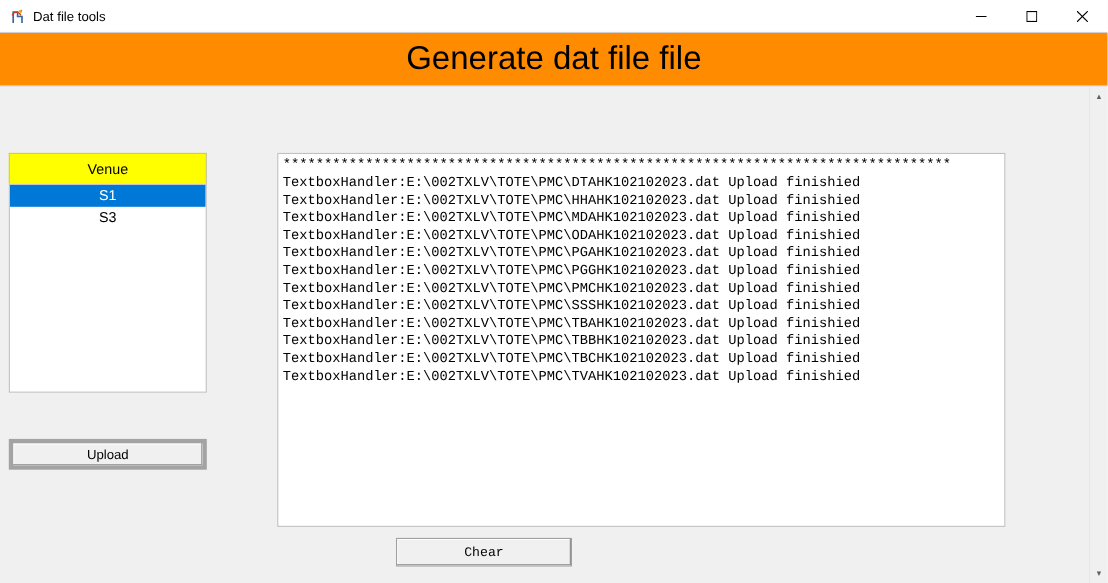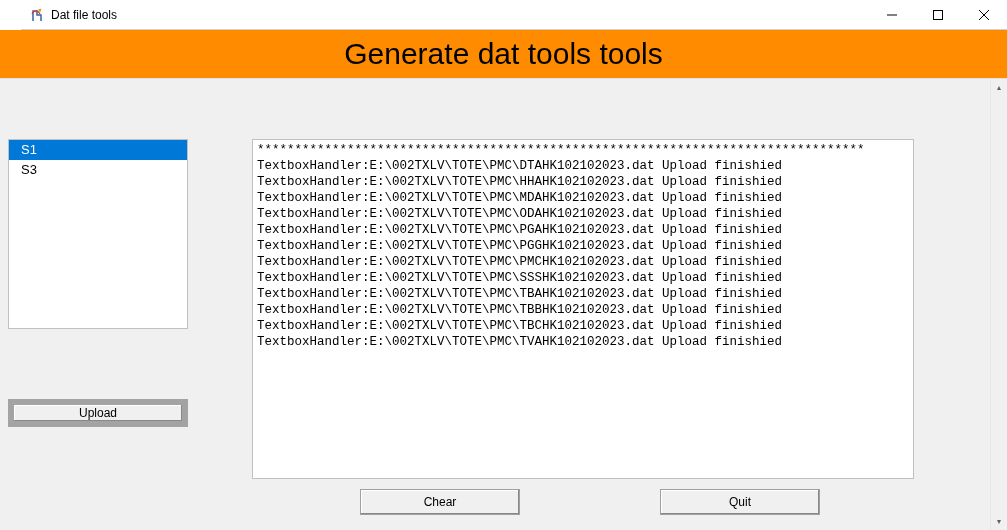--- a/index.html
+++ b/index.html
@@ -14,21 +14,20 @@
     
     .titlebar {
       height: 30px;
       background: #ffffff;
       border-bottom: 1px solid #d0d0d0;
       display: flex;
       align-items: center;
       padding: 0 0 0 8px;
       font-size: 12px;
       color: #000;
-      margin-left: 21px;
     }
     .titlebar .app-icon {
       width: 16px;
       height: 16px;
       margin-right: 6px;
       display: inline-flex;
       align-items: center;
       justify-content: center;
     }
     .titlebar .title-text { flex: 0 0 auto; }
@@ -104,38 +103,39 @@
       border-bottom: none;
     }
     .listbox {
       background: #ffffff;
       border: 1px solid #c0c0c0;
       height: 190px;
       font-size: 13px;
       overflow: hidden;
     }
     .list-item {
-      padding: 1px 12px;
+      padding: 1px 0;
       line-height: 18px;
       color: #000;
       white-space: nowrap;
+      text-align: center;
     }
     .list-item.selected {
       background: #0078d7;
       color: #ffffff;
     }
 
     .upload-btn {
       position: absolute;
       left: 8px;
       top: 320px;
       width: 180px;
       height: 28px;
       background: #f0f0f0;
-      border: 6px solid #a3a3a3;
+      border: 4px solid #a3a3a3;
       box-shadow: inset -1px -1px #888, inset 1px 1px #fff;
       font-size: 12px;
       font-family: "Segoe UI", Tahoma, sans-serif;
     }
 
     
     .logbox {
       position: absolute;
       left: 252px;
       top: 60px;
@@ -155,21 +155,21 @@
     
     .bottom-btn {
       position: absolute;
       top: 410px;
       width: 160px;
       height: 26px;
       background: #f0f0f0;
       border: 1px solid #a0a0a0;
       box-shadow: inset -1px -1px #888, inset 1px 1px #fff;
       font-size: 12px;
-      font-family: Liberation Sans, sans-serif;
+      font-family: Liberation Mono, monospace;
     }
     .bottom-btn.chear { left: 360px; }
     .bottom-btn.quit { left: 660px; }
   </style>
 </head>
 <body>
 
 <div class="titlebar">
   <span class="app-icon">
     <svg width="14" height="14" viewBox="0 0 14 14">
@@ -194,26 +194,27 @@
     <button class="win-btn close">
       <svg width="10" height="10">
           <line x1="0" y1="0" x2="10" y2="10" stroke="#000" stroke-width="1"></line>
           <line x1="10" y1="0" x2="0" y2="10" stroke="#000" stroke-width="1"></line>
         </svg>
     </button>
   </div>
 </div>
 
 <div class="banner">
-  <span>Generate dat tools tools</span>
+  <span>Generate dat file file</span>
 </div>
 
 <div class="client">
 
   <div class="left-panel">
+    <div class="venue-header">Venue</div>
     <div class="listbox" id="venue-list">
         <div class="list-item selected">S1</div>
         <div class="list-item">S3</div>
       </div>
   </div>
 
   <button class="upload-btn">Upload</button>
 
   <div class="logbox" id="logbox">*********************************************************************************
 TextboxHandler:E:\002TXLV\TOTE\PMC\DTAHK102102023.dat Upload finishied
@@ -223,19 +224,18 @@
 TextboxHandler:E:\002TXLV\TOTE\PMC\PGAHK102102023.dat Upload finishied
 TextboxHandler:E:\002TXLV\TOTE\PMC\PGGHK102102023.dat Upload finishied
 TextboxHandler:E:\002TXLV\TOTE\PMC\PMCHK102102023.dat Upload finishied
 TextboxHandler:E:\002TXLV\TOTE\PMC\SSSHK102102023.dat Upload finishied
 TextboxHandler:E:\002TXLV\TOTE\PMC\TBAHK102102023.dat Upload finishied
 TextboxHandler:E:\002TXLV\TOTE\PMC\TBBHK102102023.dat Upload finishied
 TextboxHandler:E:\002TXLV\TOTE\PMC\TBCHK102102023.dat Upload finishied
 TextboxHandler:E:\002TXLV\TOTE\PMC\TVAHK102102023.dat Upload finishied</div>
 
   <button class="bottom-btn chear">Chear</button>
-  <button class="bottom-btn quit">Quit</button>
 
   <div class="scrollbar-right">
     <div class="arrow up">▴</div>
     <div class="arrow down">▾</div>
   </div>
 </div>
 
 </body></html>

